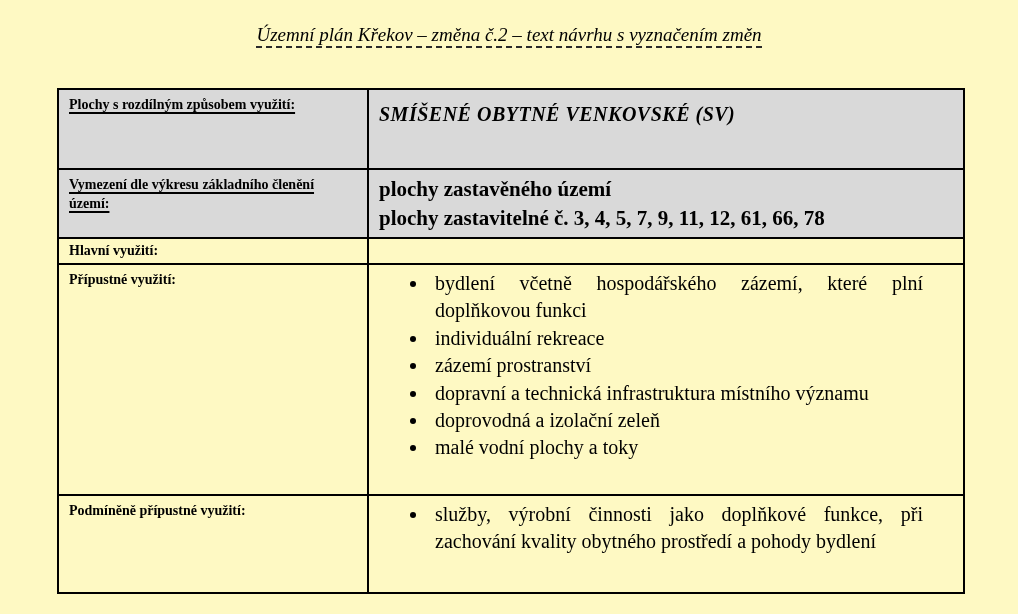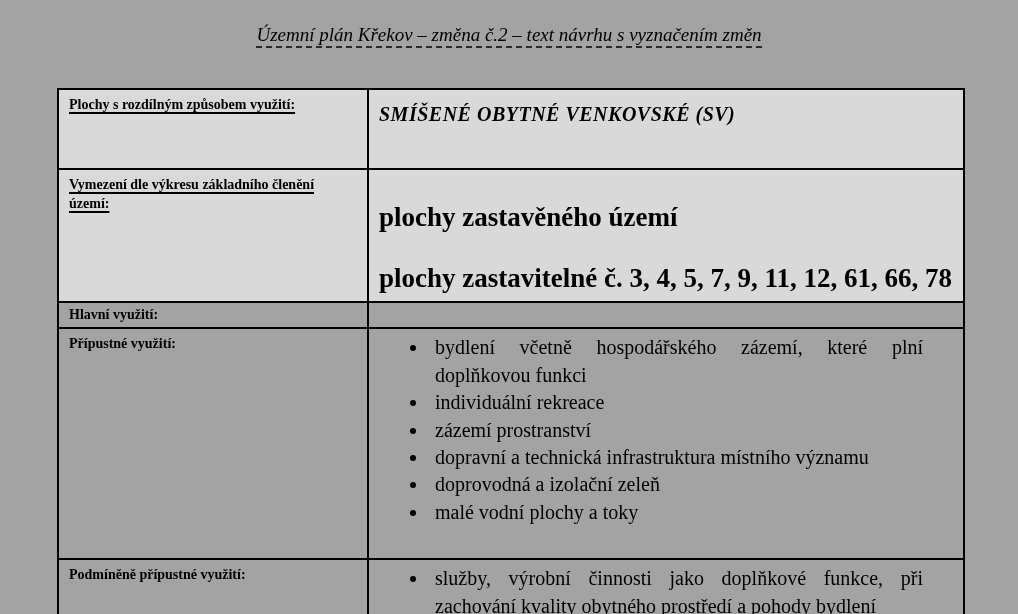--- a/index.html
+++ b/index.html
@@ -6,21 +6,21 @@
     margin: 0;
     padding: 0;
     background: #ffffff;
     font-family: "Liberation Serif", serif;
     color: #000000;
   }
   .page {
     position: relative;
     width: 1018px;
     height: 614px;
-    background: #a3a3a3;
+    background: #fef9c3;
     overflow: hidden;
   }
   .doc-title {
     position: absolute;
     top: 24px;
     left: 0;
     width: 1018px;
     text-align: center;
     font-size: 19px;
     font-style: italic;
@@ -59,41 +59,40 @@
   }
   .zone-title {
     font-size: 20px;
     font-weight: bold;
     font-style: italic;
     padding-top: 8px;
     letter-spacing: 0.5px;
   }
   .bold-line {
     font-weight: bold;
-    font-size: 27px;
+    font-size: 21px;
     line-height: 1.36;
-    margin-top: 24px;
   }
   ul.bullets {
     margin: 0;
     padding-left: 50px;
     list-style: disc;
   }
   ul.bullets li {
     font-size: 20px;
     line-height: 1.37;
     text-align: justify;
     max-width: 488px;
     padding-left: 6px;
   }
   tr.r1 { height: 80px; }
   tr.r2 { height: 58px; }
   tr.r3 { height: 26px; }
   tr.r4 { height: 231px; }
-  tr.r5 { height: 81px; }
+  tr.r5 { height: 98px; }
   tr.r3 td { padding-top: 2px; padding-bottom: 2px; }
 </style>
 </head>
 <body>
 
 <div class="page">
 
   <div class="doc-title">
     <span class="title-text">Územní plán Křekov – změna č.2 – text návrhu s vyznačením změn</span>
   </div>

